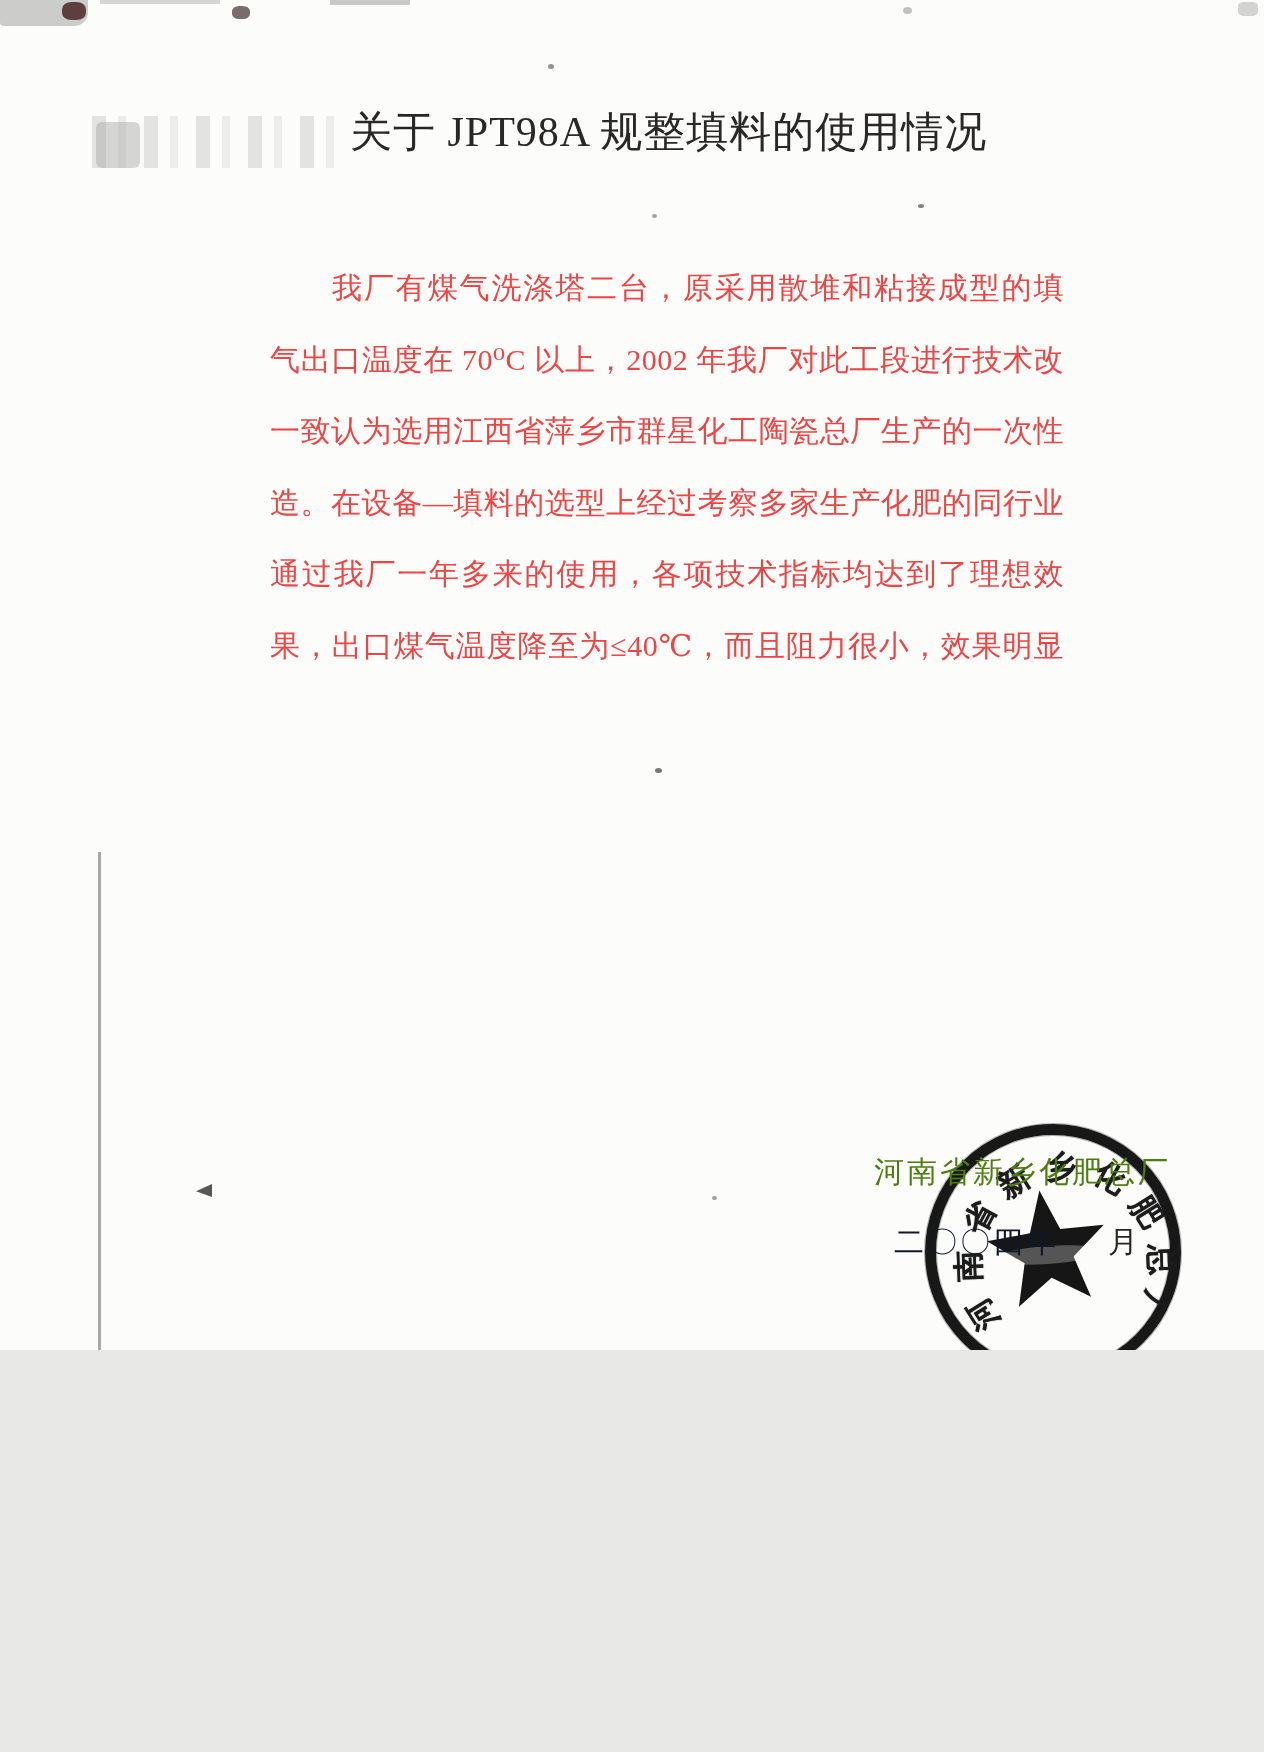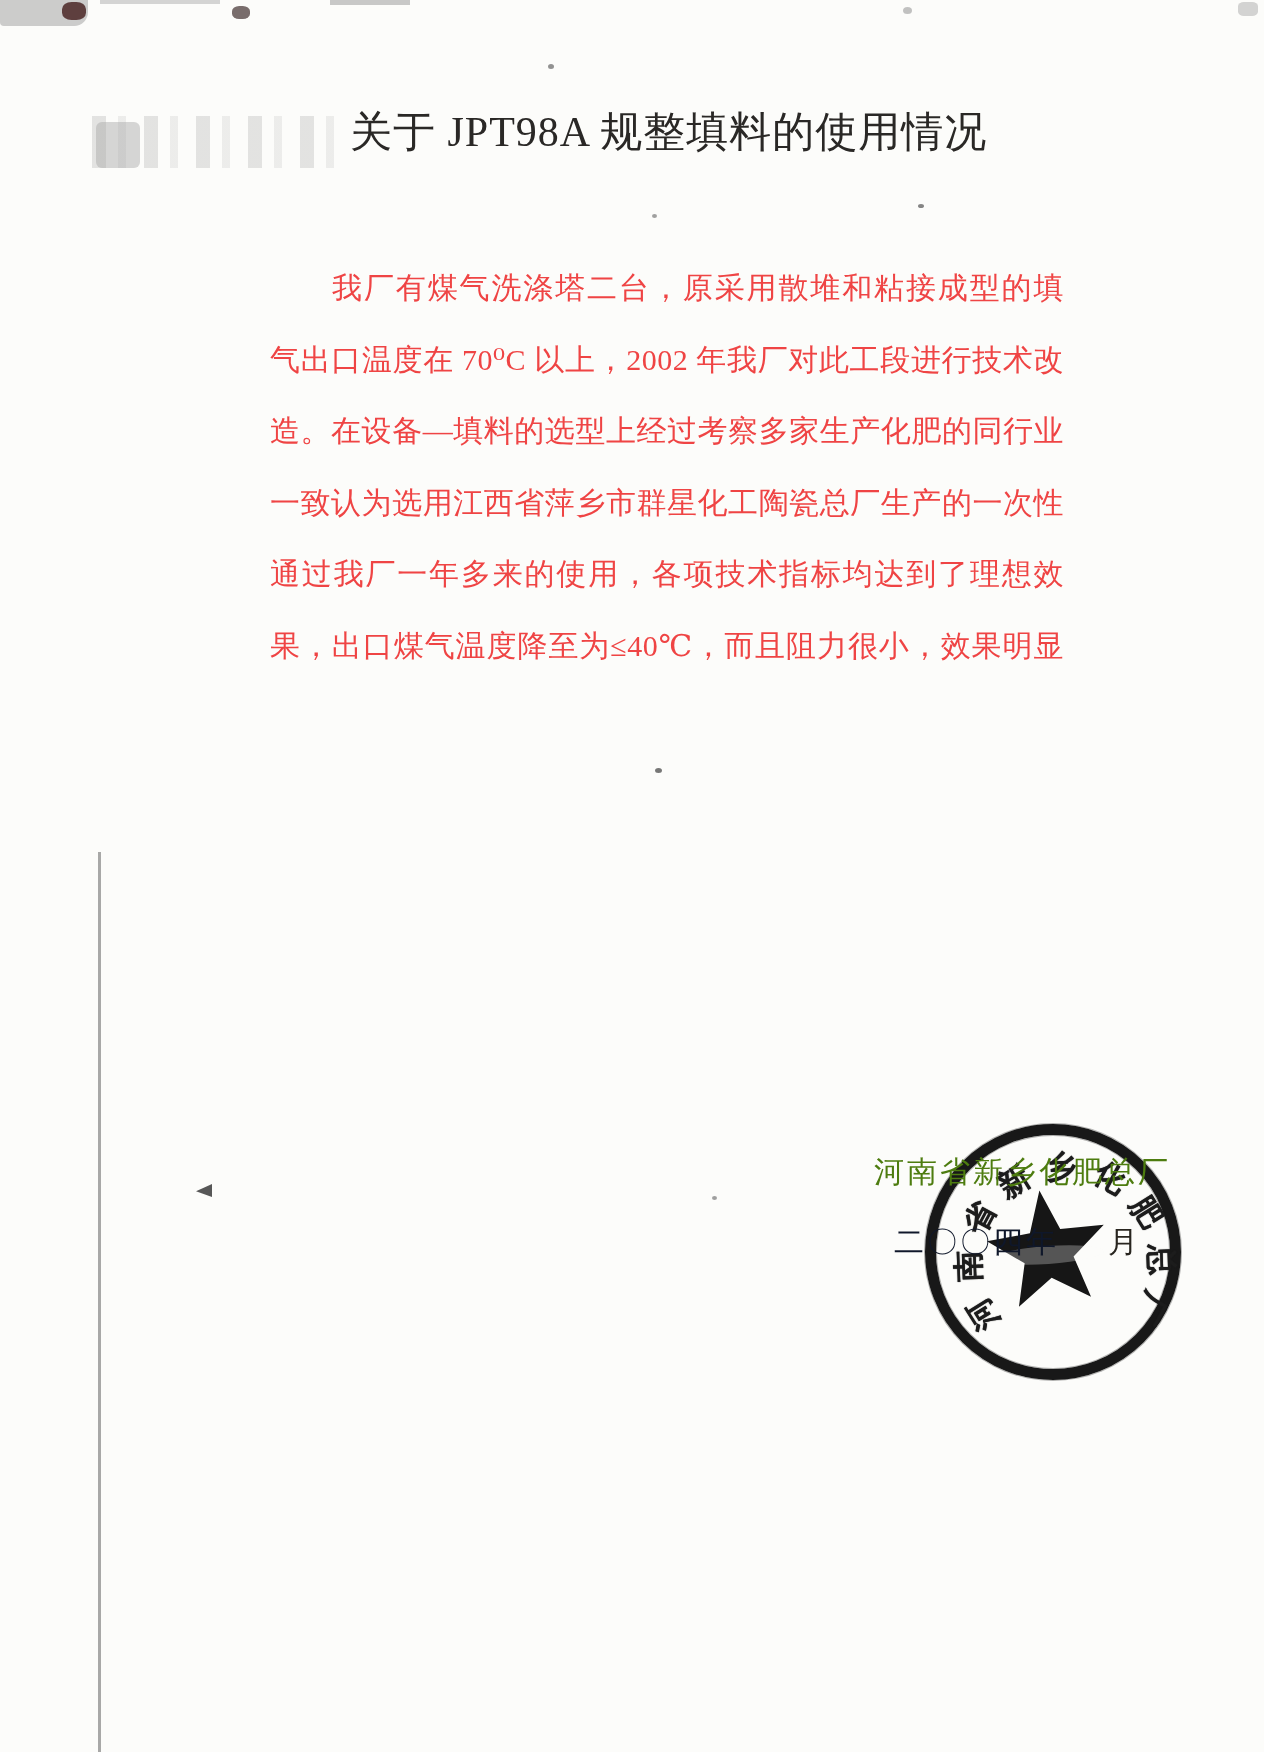--- a/index.html
+++ b/index.html
@@ -1,18 +1,18 @@
 <!DOCTYPE html>
 <html><head>
 <meta charset="utf-8">
 <style>
   html,body{margin:0;padding:0;background:#e8e8e6;}
   .page{
     position:relative;
-    width:1264px;height:1752px;
+    width:1264px;height:1350px;
     margin:0 auto;
     background:#fcfcfa;
     overflow:hidden;
     font-family:"Liberation Serif","DejaVu Serif",serif;
     color:#2e2c2a;
   }
   .doc-title{
     position:absolute;left:350px;top:104px;
     font-size:42px;letter-spacing:1px;
     color:#2a2826;white-space:nowrap;
@@ -82,22 +82,22 @@
   <div class="artifact" style="left:652px;top:214px;width:5px;height:4px;background:#888;border-radius:50%;opacity:.8;"></div>
   <div class="artifact" style="left:712px;top:1196px;width:5px;height:4px;background:#777;border-radius:50%;opacity:.7;"></div>
   <div class="artifact" style="left:1238px;top:2px;width:20px;height:14px;background:#aaa;opacity:.5;border-radius:30%;"></div>
   <div class="artifact" style="left:903px;top:7px;width:9px;height:7px;background:#999;opacity:.6;border-radius:50%;"></div>
 
   <div class="doc-title">关于 JPT98A 规整填料的使用情况</div>
 
   <div class="body-text">
     <div class="body-line first">我厂有煤气洗涤塔二台，原采用散堆和粘接成型的填</div>
     <div class="body-line">气出口温度在 70⁰C 以上，2002 年我厂对此工段进行技术改</div>
+    <div class="body-line">一致认为选用江西省萍乡市群星化工陶瓷总厂生产的一次性</div>
     <div class="body-line">造。在设备—填料的选型上经过考察多家生产化肥的同行业</div>
-    <div class="body-line">一致认为选用江西省萍乡市群星化工陶瓷总厂生产的一次性</div>
     <div class="body-line">通过我厂一年多来的使用，各项技术指标均达到了理想效</div>
     <div class="body-line">果，出口煤气温度降至为≤40℃，而且阻力很小，效果明显</div>
   </div>
 
   <div class="sig-org">河南省新乡化肥总厂</div>
   <div class="sig-date">二〇〇四年</div>
   <div class="sig-date-month">月</div>
 
   <div class="stamp">
     <span class="rim-char" style="left:31px;top:163px;transform:rotate(-122deg);">河</span>

